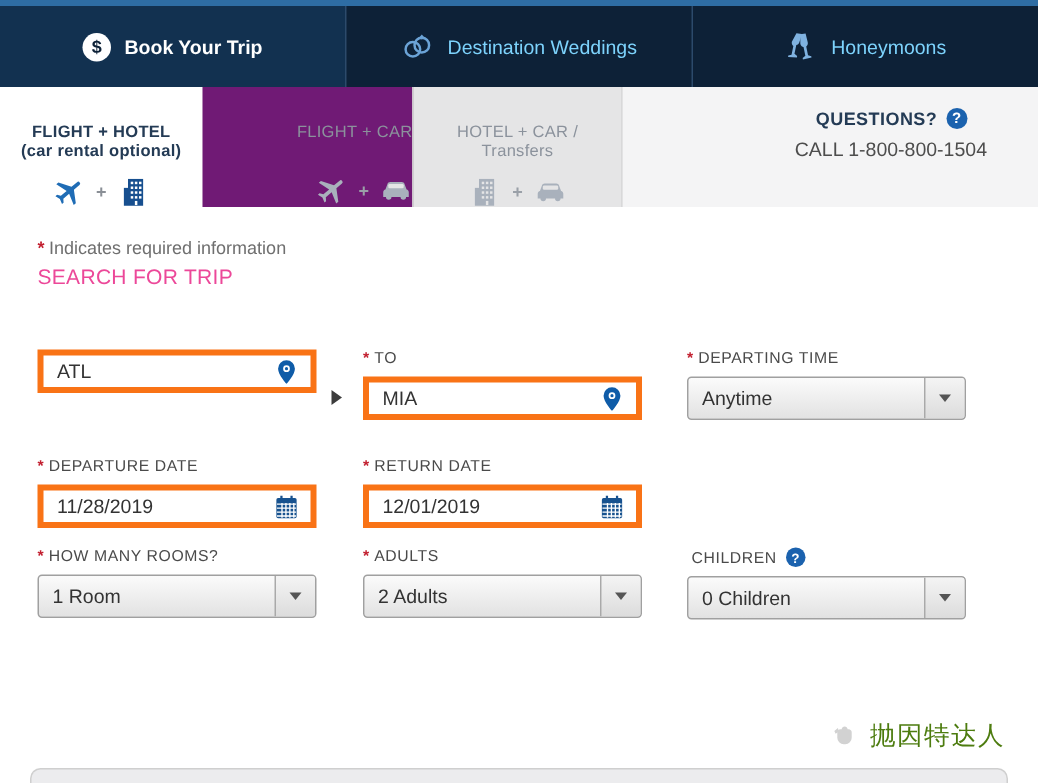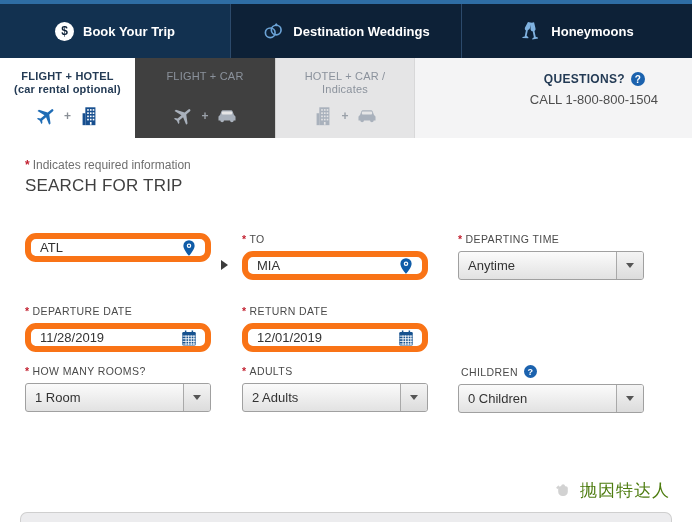--- a/index.html
+++ b/index.html
@@ -7,40 +7,40 @@
   body {
     font-family:"Liberation Sans","DejaVu Sans",sans-serif;
     background:#fff; color:#333; overflow:hidden; position:relative;
   }
 
   
   .accent-strip { height:4px; background:#2e6da4; }
   .topnav { height:54px; background:#0d2137; display:flex; }
   .nav-item {
     flex:1; display:flex; align-items:center; justify-content:center; gap:9px;
-    color:#ffffff; font-size:13px; cursor:pointer;font-weight:bold;
+    color:#7dd3fc; font-size:13px; cursor:pointer;
   }
   .nav-item + .nav-item { border-left:1px solid #2c4a6b; }
   .nav-item.active { background:#123150; color:#fff; font-weight:bold; }
   .dollar-badge {
     width:19px; height:19px; background:#fff; border-radius:50%;
     display:inline-flex; align-items:center; justify-content:center;
     color:#0d2137; font-weight:bold; font-size:12px;
   }
   .nav-ico { width:22px; height:22px; display:inline-block; }
   .nav-ico svg { width:100%; height:100%; }
 
   
   .tabsrow { height:80px; display:flex; background:#f4f4f5; }
   .ptab {
     display:flex; flex-direction:column; align-items:center; justify-content:flex-start;
-    padding-top:12px; cursor:pointer; text-align:center;
+    padding-top:24px; cursor:pointer; text-align:center;
   }
   .ptab-1 { width:135px; background:#fff; color:#243b55; font-weight:bold; }
-  .ptab-2 { width:140px; background:#404040; color:#8b929c; }
+  .ptab-2 { width:140px; background:#701a75; color:#8b929c;align-items:flex-end; }
   .ptab-3 { width:140px; background:#e5e5e6; color:#8b929c; border-left:1px solid #cfcfcf; border-right:1px solid #d8d8d9; }
   .ptab-title { font-size:11px; line-height:13px; letter-spacing:.2px; }
   .ptab-icons { margin-top:9px; display:flex; align-items:center; gap:7px; }
   .ptab-icons .plus { font-size:12px; font-weight:bold; color:#9aa0a8; }
   .ptab-1 .plus { color:#8a8f96; }
   .ico { width:22px; height:22px; display:inline-block; }
   .ico svg { width:100%; height:100%; }
   .blue-plane { color:#1f6cb5; } .blue-hotel { color:#174f8f; }
   .gray-ic { color:#a9b1bc; }
   .one-line-pad { height:13px; } 
@@ -50,33 +50,33 @@
   .q-phone { margin-top:6px; font-size:13px; color:#4d4d4d; }
   .q-icon {
     width:14px; height:14px; border-radius:50%; background:#1b62ae; color:#fff;
     font-size:10px; font-weight:bold; display:inline-flex; align-items:center; justify-content:center;
   }
 
   
   .form-area { position:relative; height:384px; background:#fff;padding-left:44px; }
   .req-note { position:absolute; left:25px; top:20px; font-size:12px; color:#6f6f6f; }
   .req-note .ast, .flabel .ast { color:#c21f2f; font-weight:bold; margin-right:3px; }
-  .form-title { position:absolute; left:25px; top:38px; font-size:17px; color:#404040; letter-spacing:.2px; }
+  .form-title { position:absolute; left:25px; top:38px; font-size:14px; color:#ec4899; letter-spacing:.2px; }
 
   .field { position:absolute; width:186px; }
   .flabel {
     font-size:10.5px; color:#4a4a4a; letter-spacing:.4px; margin-bottom:6px;
     display:flex; align-items:center; gap:4px; white-space:nowrap;
   }
   .q-icon-sm {
     width:13px; height:13px; border-radius:50%; background:#1b62ae; color:#fff;
     font-size:9px; font-weight:bold; display:inline-flex; align-items:center; justify-content:center; margin-left:2px;
   }
   .tinput {
-    position:relative; height:29px; border:6px solid #f97316; border-radius:11px; background:#fff;
+    position:relative; height:29px; border:4px solid #f97316; border-radius:0; background:#fff;
     display:flex; align-items:flex-start;
   }
   .tinput input {
     border:0; outline:0; background:transparent; width:100%; height:100%;
     font-family:inherit; font-size:13px; color:#333; padding:0 30px 0 9px;
   }
   .tinput .end-ic { position:absolute; right:7px; top:50%; transform:translateY(-50%); width:18px; height:18px; cursor:pointer; }
   .end-ic svg { width:100%; height:100%; }
 
   .selectbox {
@@ -189,21 +189,21 @@
         <svg viewBox="0 0 24 24">
             <path fill="currentColor" d="M4.3 11.2l1.5-4c.3-.9 1.1-1.4 2-1.4h8.4c.9 0 1.7.5 2 1.4l1.5 4c.9.2 1.6 1 1.6 2v3.6h-2a2 2 0 1 1-4 0H8.7a2 2 0 1 1-4 0h-2v-3.6c0-1 .7-1.8 1.6-2z"></path>
             <rect x="6.4" y="7.2" width="11.2" height="3.2" rx="1" fill="#e5e5e6"></rect>
           </svg>
       </span>
     </div>
   </div>
 
   <div class="ptab ptab-3">
     <div class="ptab-title">HOTEL + CAR /</div>
-    <div class="ptab-title">Indicates</div>
+    <div class="ptab-title">Transfers</div>
     <div class="ptab-icons">
       <span class="ico gray-ic">
         <svg viewBox="0 0 24 24">
           <rect x="8" y="2.5" width="11" height="19.5" fill="currentColor"></rect>
           <rect x="5" y="9" width="3" height="13" fill="currentColor"></rect>
           <g fill="#e5e5e6">
             <rect x="10" y="4.5" width="1.8" height="1.8"></rect>
               <rect x="13" y="4.5" width="1.8" height="1.8"></rect>
               <rect x="16" y="4.5" width="1.8" height="1.8"></rect>
             <rect x="10" y="8" width="1.8" height="1.8"></rect>

